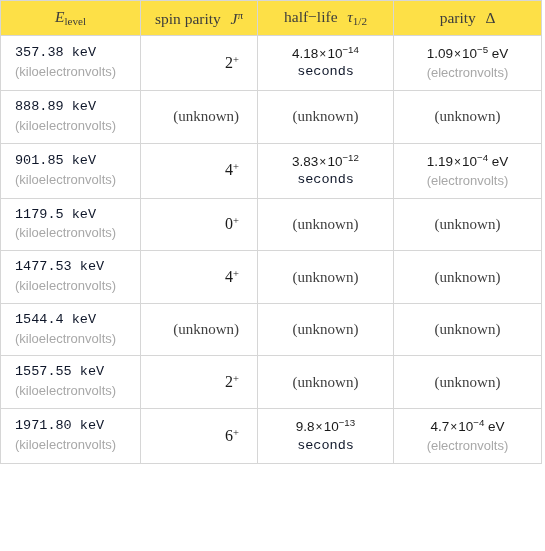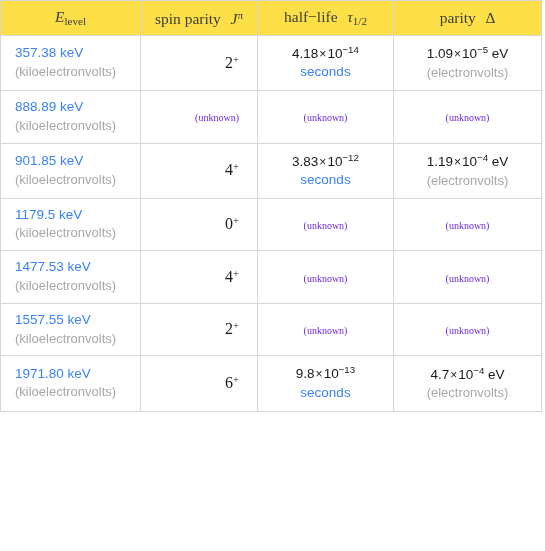--- a/index.html
+++ b/index.html
@@ -88,37 +88,37 @@
     padding-left: 14px;
   }
   tbody td.spin,
   tbody td.half,
   tbody td.wid {
     text-align: center;
   }
   tbody td.spin { text-align: right; padding-right: 18px; }
 
   .val {
-    font-family: Liberation Sans, sans-serif;
+    font-family: Liberation Mono, monospace;
     font-size: 13.5px;
-    color: #3b82f6;
+    color: #0f172a;
     line-height: 1.38;
     display: block;
   }
   .unit-long {
     font-family: "Liberation Sans", sans-serif;
     font-size: 13px;
     color: #a8a8a8;
     line-height: 1.38;
     display: block;
   }
   .unknown {
     font-family: "Liberation Serif", serif;
-    font-size: 10px;
-    color: #6d28d9;
+    font-size: 15px;
+    color: #404040;
   }
   .spinval {
     font-family: "Liberation Serif", serif;
     font-size: 16px;
     color: #1a1a1a;
   }
   .spinval .sup {
     font-size: 0.66em;
     vertical-align: 0.5em;
   }
@@ -219,20 +219,29 @@
           <td class="energy">
             <span class="val">1477.53 keV</span>
             <span class="unit-long">(kiloelectronvolts)</span>
           </td>
           <td class="spin"><span class="spinval">4<span class="sup">+</span></span></td>
           <td class="half"><span class="unknown">(unknown)</span></td>
           <td class="wid"><span class="unknown">(unknown)</span></td>
         </tr>
         <tr>
           <td class="energy">
+            <span class="val">1544.4 keV</span>
+            <span class="unit-long">(kiloelectronvolts)</span>
+          </td>
+          <td class="spin"><span class="unknown">(unknown)</span></td>
+          <td class="half"><span class="unknown">(unknown)</span></td>
+          <td class="wid"><span class="unknown">(unknown)</span></td>
+        </tr>
+        <tr>
+          <td class="energy">
             <span class="val">1557.55 keV</span>
             <span class="unit-long">(kiloelectronvolts)</span>
           </td>
           <td class="spin"><span class="spinval">2<span class="sup">+</span></span></td>
           <td class="half"><span class="unknown">(unknown)</span></td>
           <td class="wid"><span class="unknown">(unknown)</span></td>
         </tr>
         <tr>
           <td class="energy">
             <span class="val">1971.80 keV</span>

